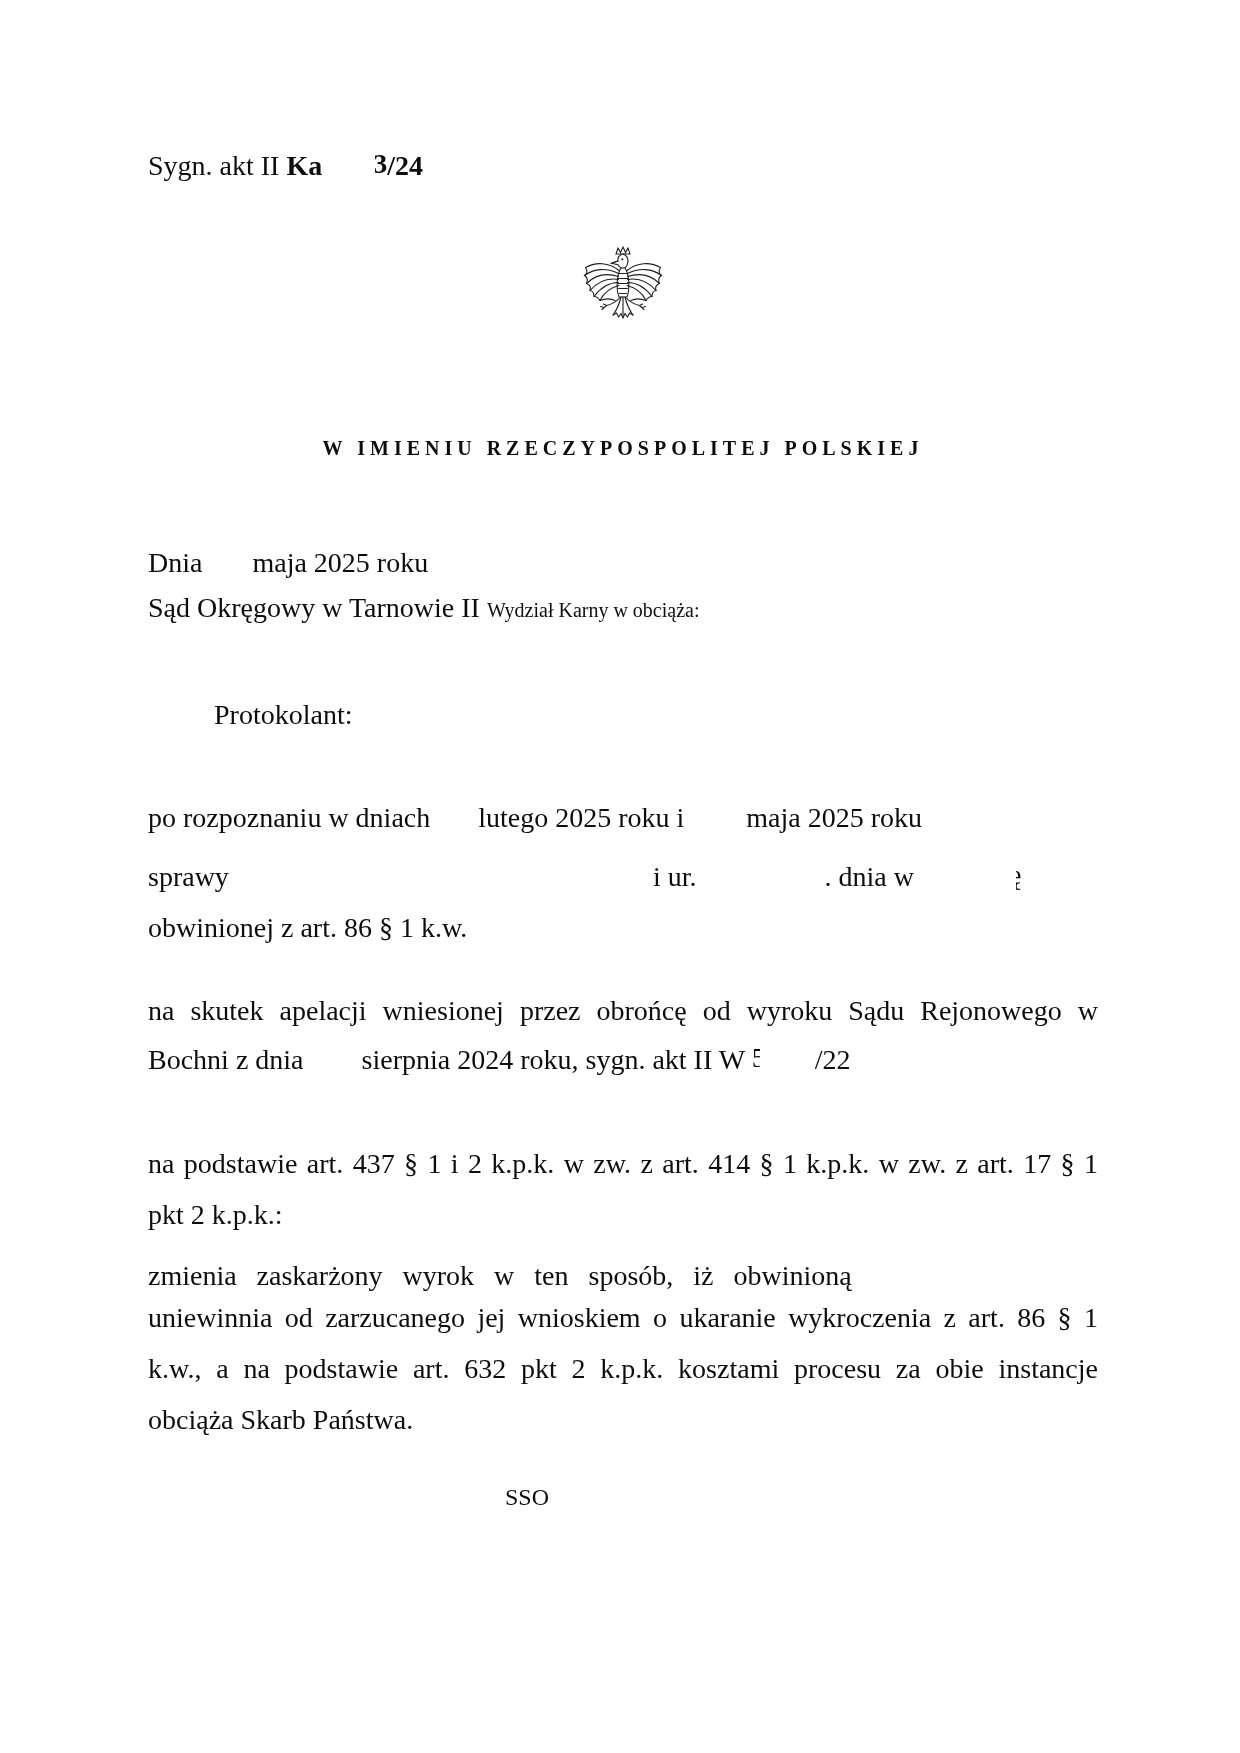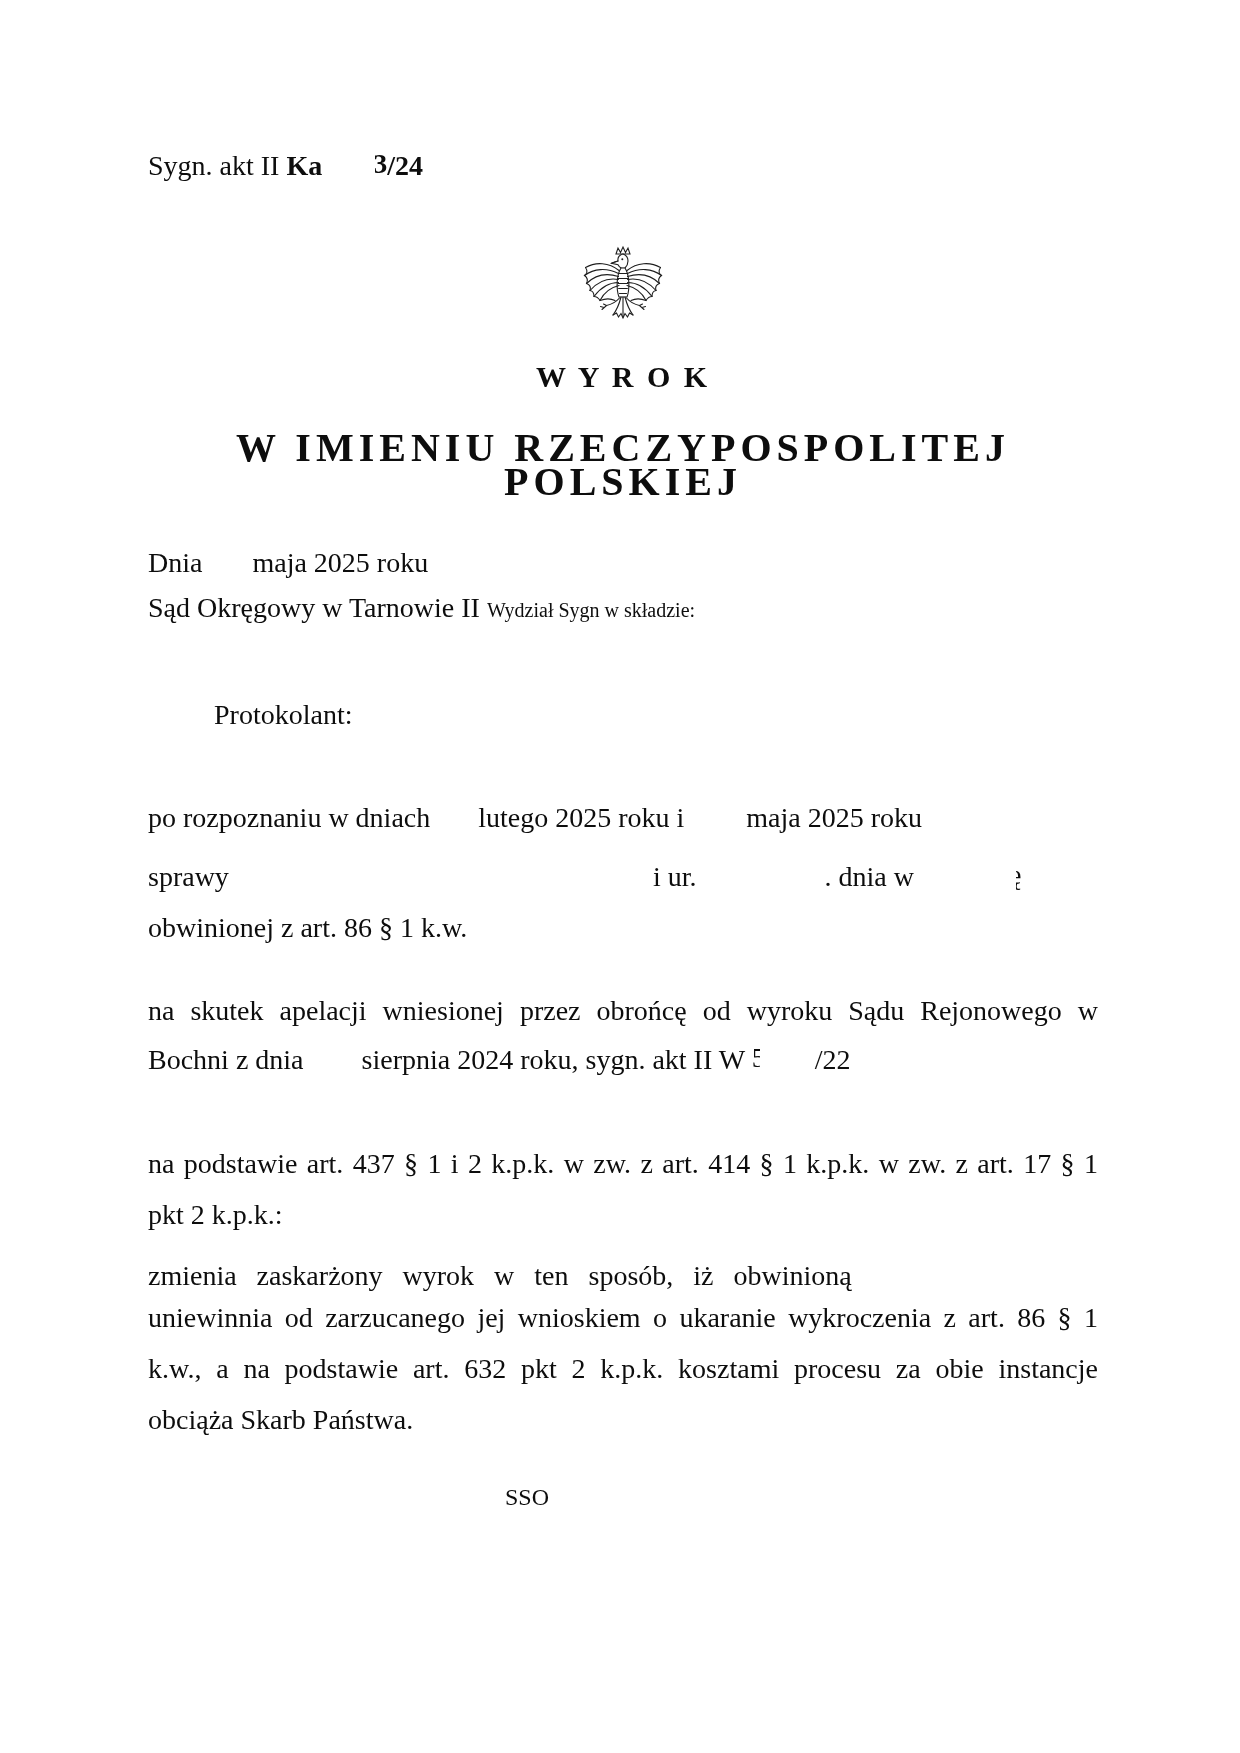--- a/index.html
+++ b/index.html
@@ -24,21 +24,21 @@
   .indent{padding-left:66px;}
   .b{font-weight:bold;text-align:right;}
   .small{font-size:20px;}
   .right{}
   .center{text-align:center;white-space:normal;}
   .title{
     font-weight:bold;font-size:30px;line-height:34px;
     letter-spacing:3px;
   }
   .subtitle{
-    font-weight:bold;font-size:40px;line-height:34px;
+    font-weight:bold;font-size:20px;line-height:34px;
     letter-spacing:5px;
   }
   .wsp{word-spacing:13px;}
   .rd{display:inline-block;height:1px;}
   .frag{display:inline-block;overflow:hidden;height:40px;vertical-align:-9px;}
   .frag>span{display:block;line-height:40px;}
   .sig{position:absolute;left:505px;top:1482px;font-size:24px;line-height:30px;}
   .emblem{position:absolute;left:578px;top:245px;width:90px;height:92px;}
   .emblem svg{display:block;width:100%;height:100%;}
 </style>
@@ -84,30 +84,29 @@
         <path d="M48.5,53 C52,57 56.5,59.5 61.5,60.5 L66,64.5 M61.5,60.5 L64.5,59 M64,62.5 L67.5,61.5"></path>
 
         <path d="M43,52 C41.5,58 39.5,64 35,70"></path>
         <path d="M45,52 L45,72"></path>
         <path d="M47,52 C48.5,58 50.5,64 55,70"></path>
         <path d="M35,70 L38.5,68 L40.5,72 L43,68.5 L45,73 L47,68.5 L49.5,72 L51.5,68 L55,70"></path>
       </g>
     </svg>
   </div>
 
-  <div class="ln title center" style="top:360px;">W Y R O K</div>
   <div class="ln subtitle center" style="top:431px;">W IMIENIU RZECZYPOSPOLITEJ POLSKIEJ</div>
 
   <div class="ln right" style="top:537px;">
     <span>Dnia</span><span class="rd" style="width:50px;"></span><span>maja 2025 roku</span>
   </div>
 
   <div class="ln" style="top:582px;">
     <span>Sąd Okręgowy w Tarnowie II</span>
-    <span class="small">Wydział Sygn w składzie:</span>
+    <span class="small">Wydział Karny w obciąża:</span>
   </div>
 
 
   <div class="ln indent" style="top:689px;">
     <span>Protokolant:</span>
   </div>
 
   <div class="ln" style="top:792px;">
     <span>po rozpoznaniu w dniach</span><span class="rd" style="width:48px;"></span><span>lutego 2025 roku i</span><span class="rd" style="width:62px;"></span><span>maja 2025 roku</span>
   </div>

